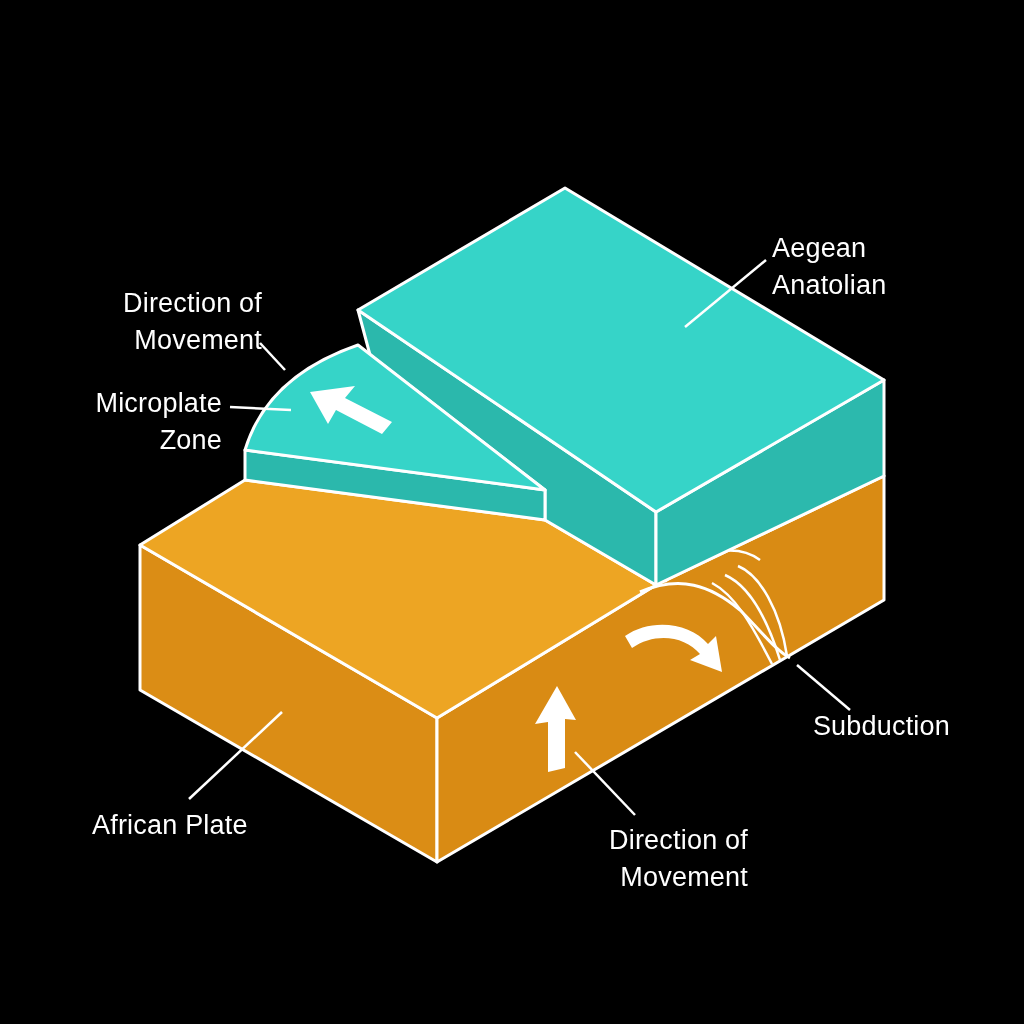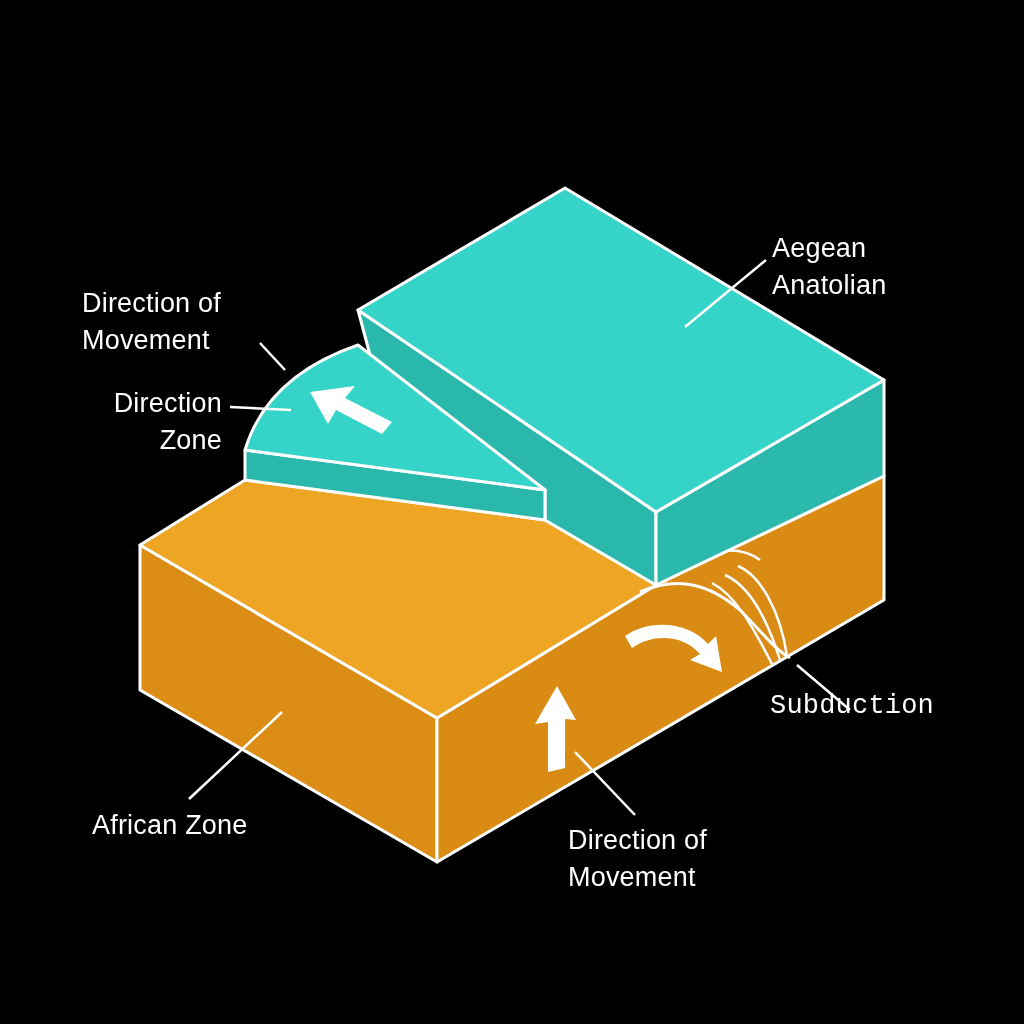--- a/index.html
+++ b/index.html
@@ -1,18 +1,18 @@
 <!DOCTYPE html>
 <html><head>
 <meta charset="utf-8">
 <style>
   html, body { margin: 0; padding: 0; background: #000; }
   body { width: 1024px; height: 1024px; overflow: hidden; position: relative; font-family: "Liberation Sans", "DejaVu Sans", sans-serif; }
   #stage { position: absolute; left: 0; top: 0; width: 1024px; height: 1024px; }
-  .label { position: absolute; color: #fff; font-size: 27px; line-height: 37px; text-align: left; white-space: nowrap; letter-spacing: 0.2px; }
+  .label { position: absolute; color: #fff; font-size: 27px; line-height: 37px; text-align: right; white-space: nowrap; letter-spacing: 0.2px; }
   .label span { display: block; }
 </style>
 </head>
 <body>
 
 <svg id="stage" width="1024" height="1024" viewBox="0 0 1024 1024" xmlns="http://www.w3.org/2000/svg">
   <rect width="1024" height="1024" fill="#000"></rect>
 
   <g stroke="#fff" stroke-width="3" stroke-linejoin="round">
 
@@ -63,28 +63,28 @@
   <span>Aegean</span>
   <span>Anatolian</span>
 </div>
 
 <div class="label" style="left:82px; top:285px; width:180px;">
   <span>Direction of</span>
   <span>Movement</span>
 </div>
 
 <div class="label" style="left:72px; top:385px; width:150px; text-align:right;">
-  <span>Direction</span>
+  <span>Microplate</span>
   <span>Zone</span>
 </div>
 
 <div class="label" style="left:92px; top:807px; text-align:left;">
-  <span>African Zone</span>
+  <span>African Plate</span>
 </div>
 
-<div class="label" style="left:770px; top:688px; width:180px;font-family:Liberation Mono, monospace;">
+<div class="label" style="left:770px; top:708px; width:180px;">
   <span>Subduction</span>
 </div>
 
 <div class="label" style="left:568px; top:822px; width:180px;">
   <span>Direction of</span>
   <span>Movement</span>
 </div>
 
 </body></html>

